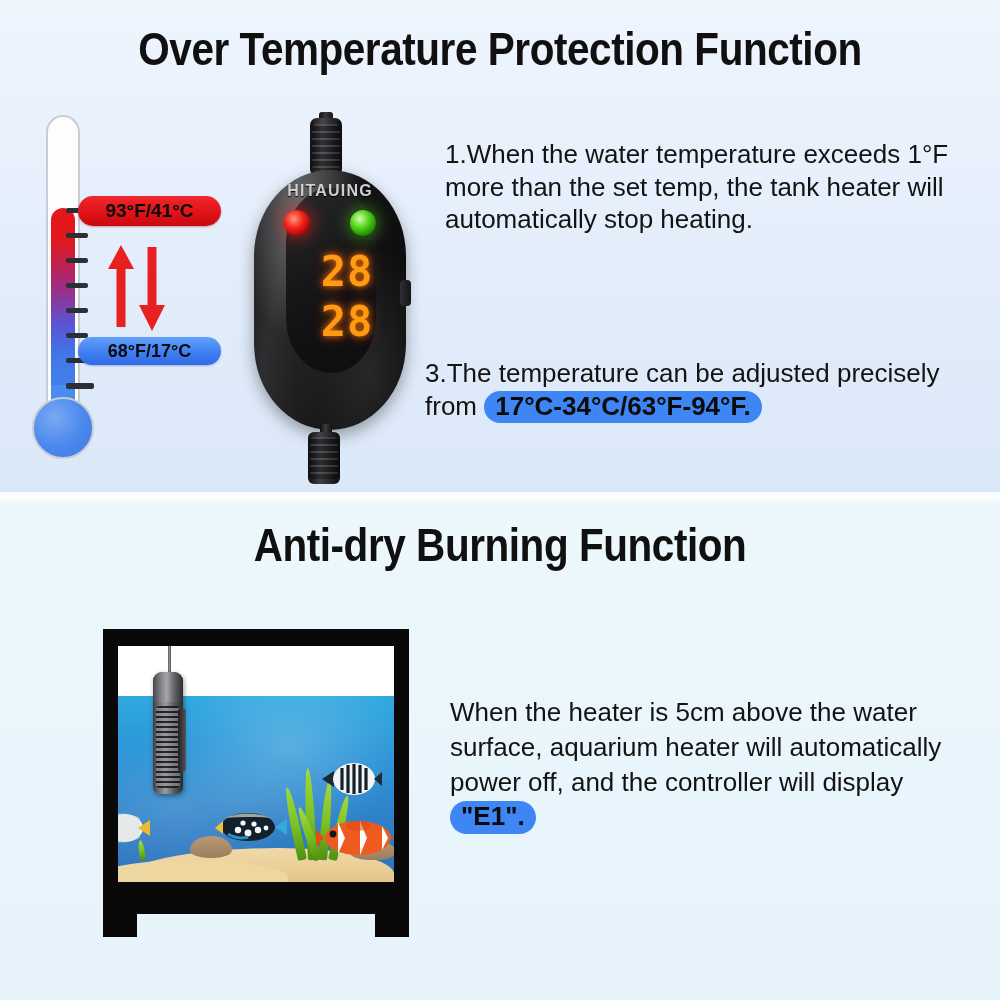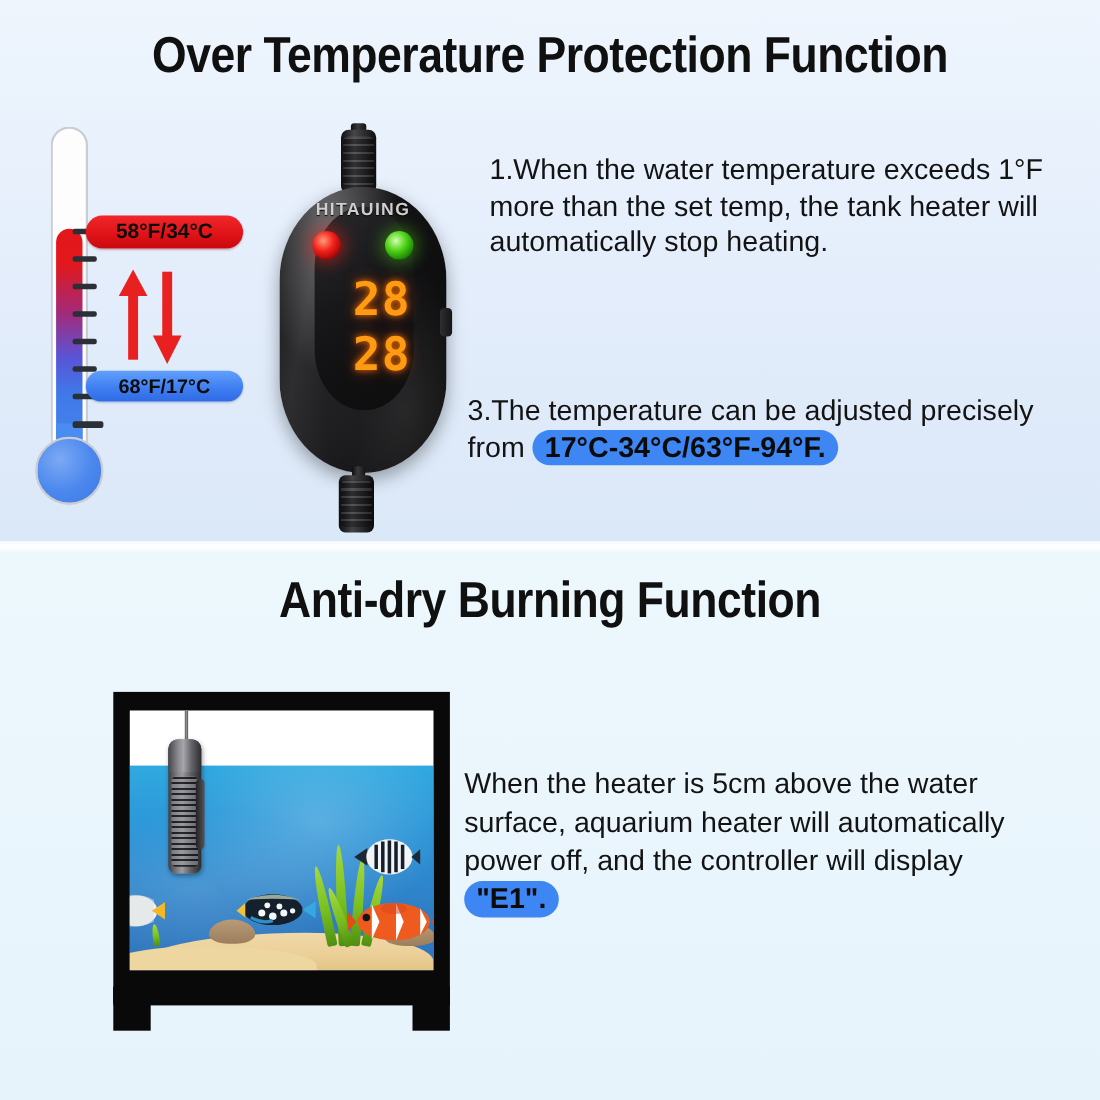--- a/index.html
+++ b/index.html
@@ -167,21 +167,21 @@
 
   
   .bodytext {
     position:absolute; color:#131313;
     font-family:"Liberation Sans Narrow","Liberation Sans", sans-serif;
     font-size:26px; line-height:1.25;
   }
   #para-1 { left:425px; top:138px; width:560px;margin-left:20px; }
   #para-2 { left:425px; top:252px; width:560px; }
   #para-3 { left:425px; top:357px; width:560px; }
-  #para-4 { left:422px; top:695px; width:545px; font-size:26px; line-height:1.34; }
+  #para-4 { left:450px; top:695px; width:545px; font-size:26px; line-height:1.34; }
 
   .hl {
     display:inline-block; background:#3f86f5; color:#0b0b0b;
     font-weight:bold; border-radius:999px; padding:1px 11px 2px;
     line-height:1.15;
   }
 
   
   .tank { position:absolute; left:103px; top:629px; width:306px; height:320px; }
   .tank-frame {
@@ -281,21 +281,21 @@
     <div class="tick" style="top:93px;width:28px;"></div>
     <div class="tick" style="top:118px;width:22px;"></div>
     <div class="tick" style="top:143px;width:22px;"></div>
     <div class="tick" style="top:168px;width:22px;"></div>
     <div class="tick" style="top:193px;width:22px;"></div>
     <div class="tick" style="top:218px;width:22px;"></div>
     <div class="tick" style="top:243px;width:22px;"></div>
     <div class="tick" style="top:268px;width:28px;height:6px;"></div>
   </div>
 
-  <div class="pill" id="pill-hot">58°F/34°C</div>
+  <div class="pill" id="pill-hot">93°F/41°C</div>
 
   <div class="pill" id="pill-cold">68°F/17°C</div>
 
   <div class="arrows">
     <svg width="70" height="90" viewBox="0 0 70 90">
       <g>
         <line x1="16" y1="84" x2="16" y2="18" stroke="#e8201f" stroke-width="9"></line>
         <polygon points="16,2 3,26 29,26" fill="#e8201f"></polygon>
       </g>
       <g>

